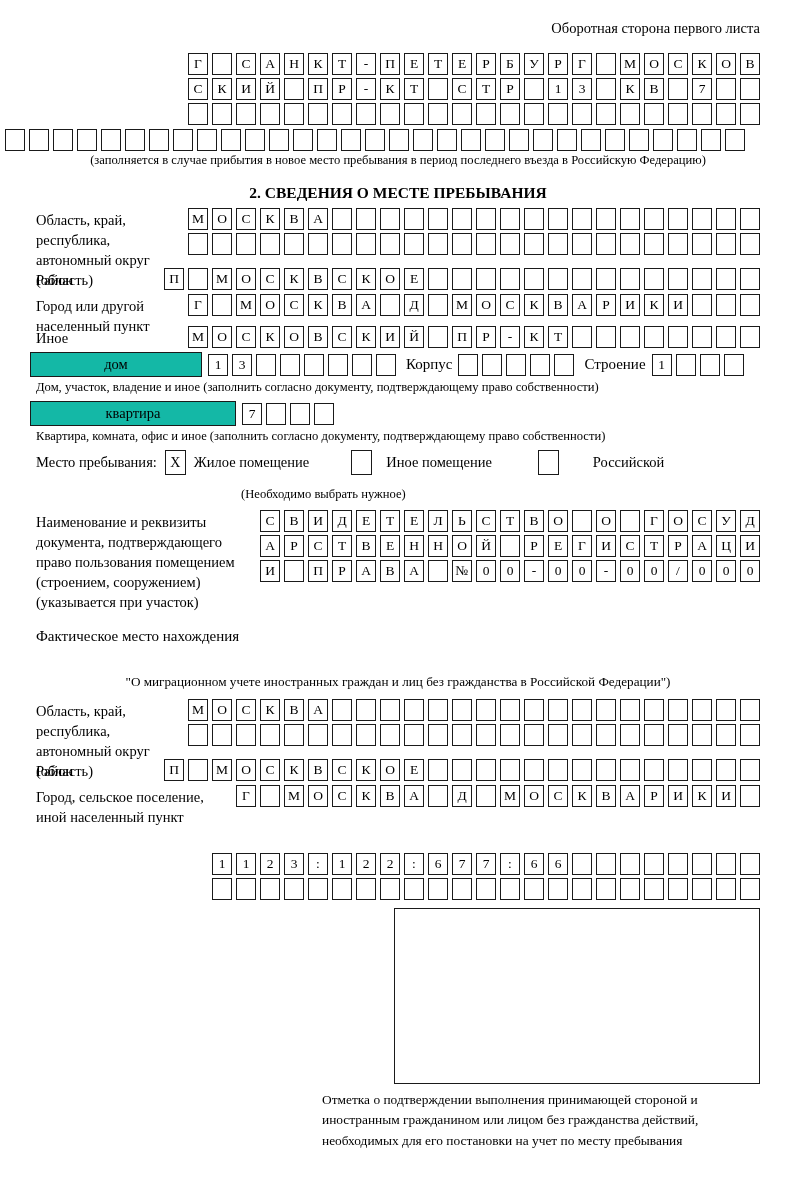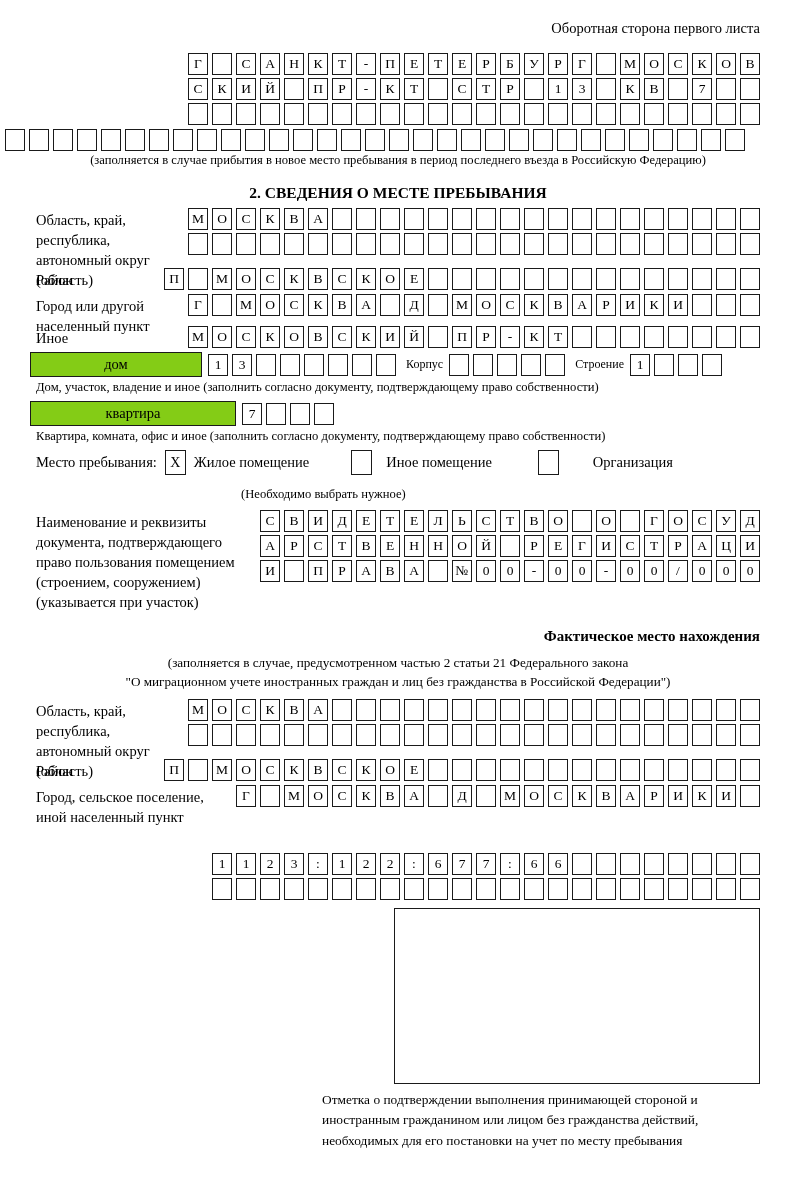--- a/index.html
+++ b/index.html
@@ -25,36 +25,36 @@
     flex:0 0 20px;
   }
   .overflow-row { margin:3px 0 2px -31px; }
 
   .caption { font-size:12.6px; }
   .caption-center { text-align:center; }
   .sec-title { text-align:center; font-weight:bold; font-size:15.5px; margin:9px 0 6px; }
 
   .widebox {
     border:1.5px solid #1a1a1a; height:25px; font-size:14.5px;
-    display:flex; align-items:center; justify-content:center; background:#84cc16;
+    display:flex; align-items:center; justify-content:center; background:#14b8a6;
   }
   .houserow { display:flex; align-items:center; margin:2px 0 3px; }
   .houserow .cellrow { margin-left:6px; }
-  .inline-label { font-size:12px; }
+  .inline-label { font-size:15px; }
 
   .checkline { display:flex; align-items:center; margin:6px 0 12px; font-size:14.5px; }
   .checkbox {
     width:21px; height:25px; border:1.5px solid #1a1a1a; background:#fff;
     font-size:14px; line-height:23px; text-align:center; flex:0 0 21px;
   }
   .choose-note { font-size:12.6px; margin:6px 0 8px 205px; }
 
   .doc-label { width:205px; }
 
-  .fact-title { text-align:right; font-weight:bold; font-size:15px; margin:16px 0 8px; }
+  .fact-title { text-align:left; font-weight:normal; font-size:15px; margin:16px 0 8px; }
   .fact-cap { text-align:center; font-size:13.2px; line-height:1.45; margin-bottom:8px; }
 
   .stamp-box {
     width:366px; height:176px; border:1.8px solid #1a1a1a;
     margin:8px 0 6px auto; background:#fff;
   }
   .stamp-caption {
     width:452px; margin-left:auto; margin-right:-14px;
     text-align:left; font-size:13.4px; line-height:1.5;
   }
@@ -391,21 +391,21 @@
     <span class="checkbox">X</span>
     <span style="width:8px"></span>
     <span>Жилое помещение</span>
     <span style="width:42px"></span>
     <span class="checkbox"></span>
     <span style="width:14px"></span>
     <span>Иное помещение</span>
     <span style="width:46px"></span>
     <span class="checkbox"></span>
     <span style="width:34px"></span>
-    <span>Организация</span>
+    <span>Российской</span>
   </div>
   <div class="choose-note">(Необходимо выбрать нужное)</div>
 
   <div class="field">
     <div class="flabel doc-label">Наименование и реквизиты документа, подтверждающего право пользования помещением (строением, сооружением) (указывается при участок)</div>
     <div class="rows">
       <div class="cellrow">
           <span class="cell">С</span>
           <span class="cell">В</span>
           <span class="cell">И</span>
@@ -472,21 +472,21 @@
           <span class="cell">/</span>
           <span class="cell">0</span>
           <span class="cell">0</span>
           <span class="cell">0</span>
         </div>
     </div>
   </div>
 
   <div class="fact-title">Фактическое место нахождения</div>
   <div class="fact-cap">
-    <span>(заполняется в случае, предусмотренном частью 2 статьи 21 Федерального закона</span><br>
+    <br>
     <span>"О миграционном учете иностранных граждан и лиц без гражданства в Российской Федерации")</span>
   </div>
 
   <div class="field">
     <div class="flabel" style="width:140px">Область, край, республика, автономный округ (область)</div>
     <div class="rows">
       <div class="cellrow">
           <span class="cell">М</span>
           <span class="cell">О</span>
           <span class="cell">С</span>

